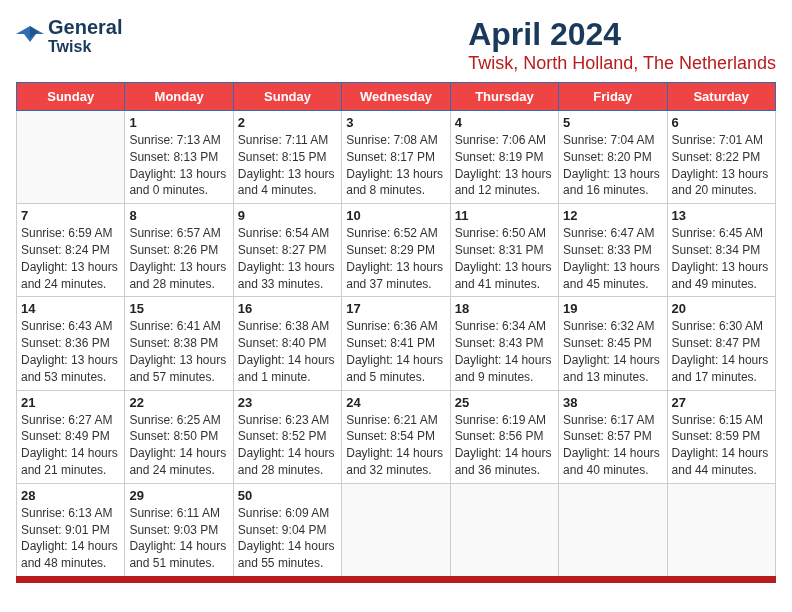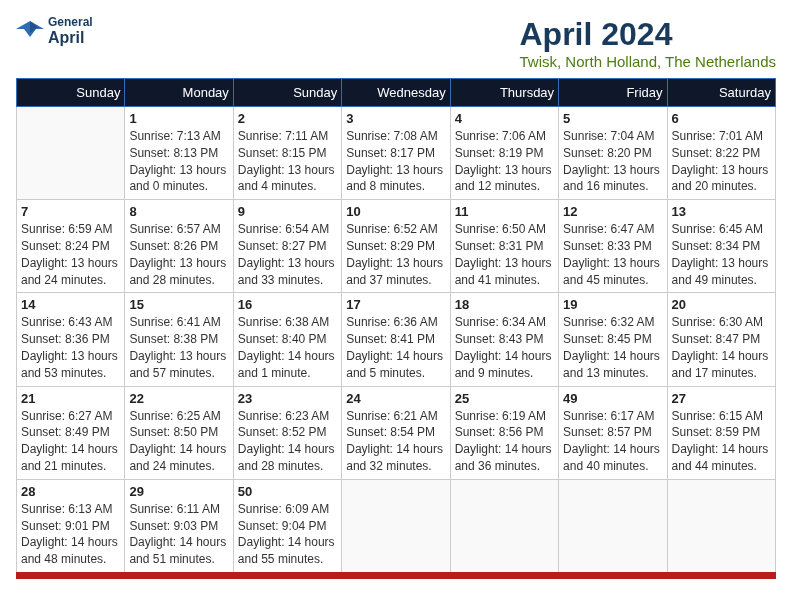--- a/index.html
+++ b/index.html
@@ -36,35 +36,35 @@
     }
     .title-section {
       text-align: left;
     }
     .month-title {
       font-size: 32px;
       font-weight: bold;
       color: #1a3a5c;
     }
     .subtitle {
-      font-size: 15px;
-      color: #4d7c0f;
+      font-size: 18px;
+      color: #b91c1c;
     }
     .calendar {
       width: 100%;
       border-collapse: collapse;
       font-size: 11px;
     }
     .calendar th {
-      background-color: #0f172a;
+      background-color: #ef4444;
       color: #fff;
       padding: 6px 4px;
-      text-align: right;
+      text-align: center;
       font-size: 13px;
-      font-weight: normal;
+      font-weight: bold;
       border: 1px solid #2e6db4;
     }
     .calendar td {
       border: 1px solid #ccc;
       vertical-align: top;
       padding: 4px;
       width: calc(100% / 7);
       min-height: 80px;
       background: #fff;
     }
@@ -90,22 +90,22 @@
 </head>
 <body>
 
 <div class="header">
   <div class="logo">
     <svg class="logo-bird" viewBox="0 0 28 24" xmlns="http://www.w3.org/2000/svg">
       <polygon points="14,2 28,10 20,10 14,18 8,10 0,10" fill="#2e6db4"></polygon>
       <polygon points="14,2 22,8 14,14" fill="#1a3a5c" opacity="0.5"></polygon>
     </svg>
     <div>
-      <div class="logo-text" style="font-size:12px;"><span>General</span></div>
-      <div class="logo-text" style="font-size:16px;"><span>April</span></div>
+      <div class="logo-text" style="font-size:20px;"><span>General</span></div>
+      <div class="logo-text" style="font-size:16px;"><span>Twisk</span></div>
     </div>
   </div>
   <div class="title-section">
     <div class="month-title">April 2024</div>
     <div class="subtitle">Twisk, North Holland, The Netherlands</div>
   </div>
 </div>
 
 <table class="calendar">
   <thead>
@@ -222,21 +222,21 @@
         </td>
         <td>
           <span class="day-number">24</span>
           <div class="day-info">Sunrise: 6:21 AM<br>Sunset: 8:54 PM<br>Daylight: 14 hours<br>and 32 minutes.</div>
         </td>
         <td>
           <span class="day-number">25</span>
           <div class="day-info">Sunrise: 6:19 AM<br>Sunset: 8:56 PM<br>Daylight: 14 hours<br>and 36 minutes.</div>
         </td>
         <td>
-          <span class="day-number">49</span>
+          <span class="day-number">38</span>
           <div class="day-info">Sunrise: 6:17 AM<br>Sunset: 8:57 PM<br>Daylight: 14 hours<br>and 40 minutes.</div>
         </td>
         <td>
           <span class="day-number">27</span>
           <div class="day-info">Sunrise: 6:15 AM<br>Sunset: 8:59 PM<br>Daylight: 14 hours<br>and 44 minutes.</div>
         </td>
       </tr>
       <tr>
         <td>
           <span class="day-number">28</span>

